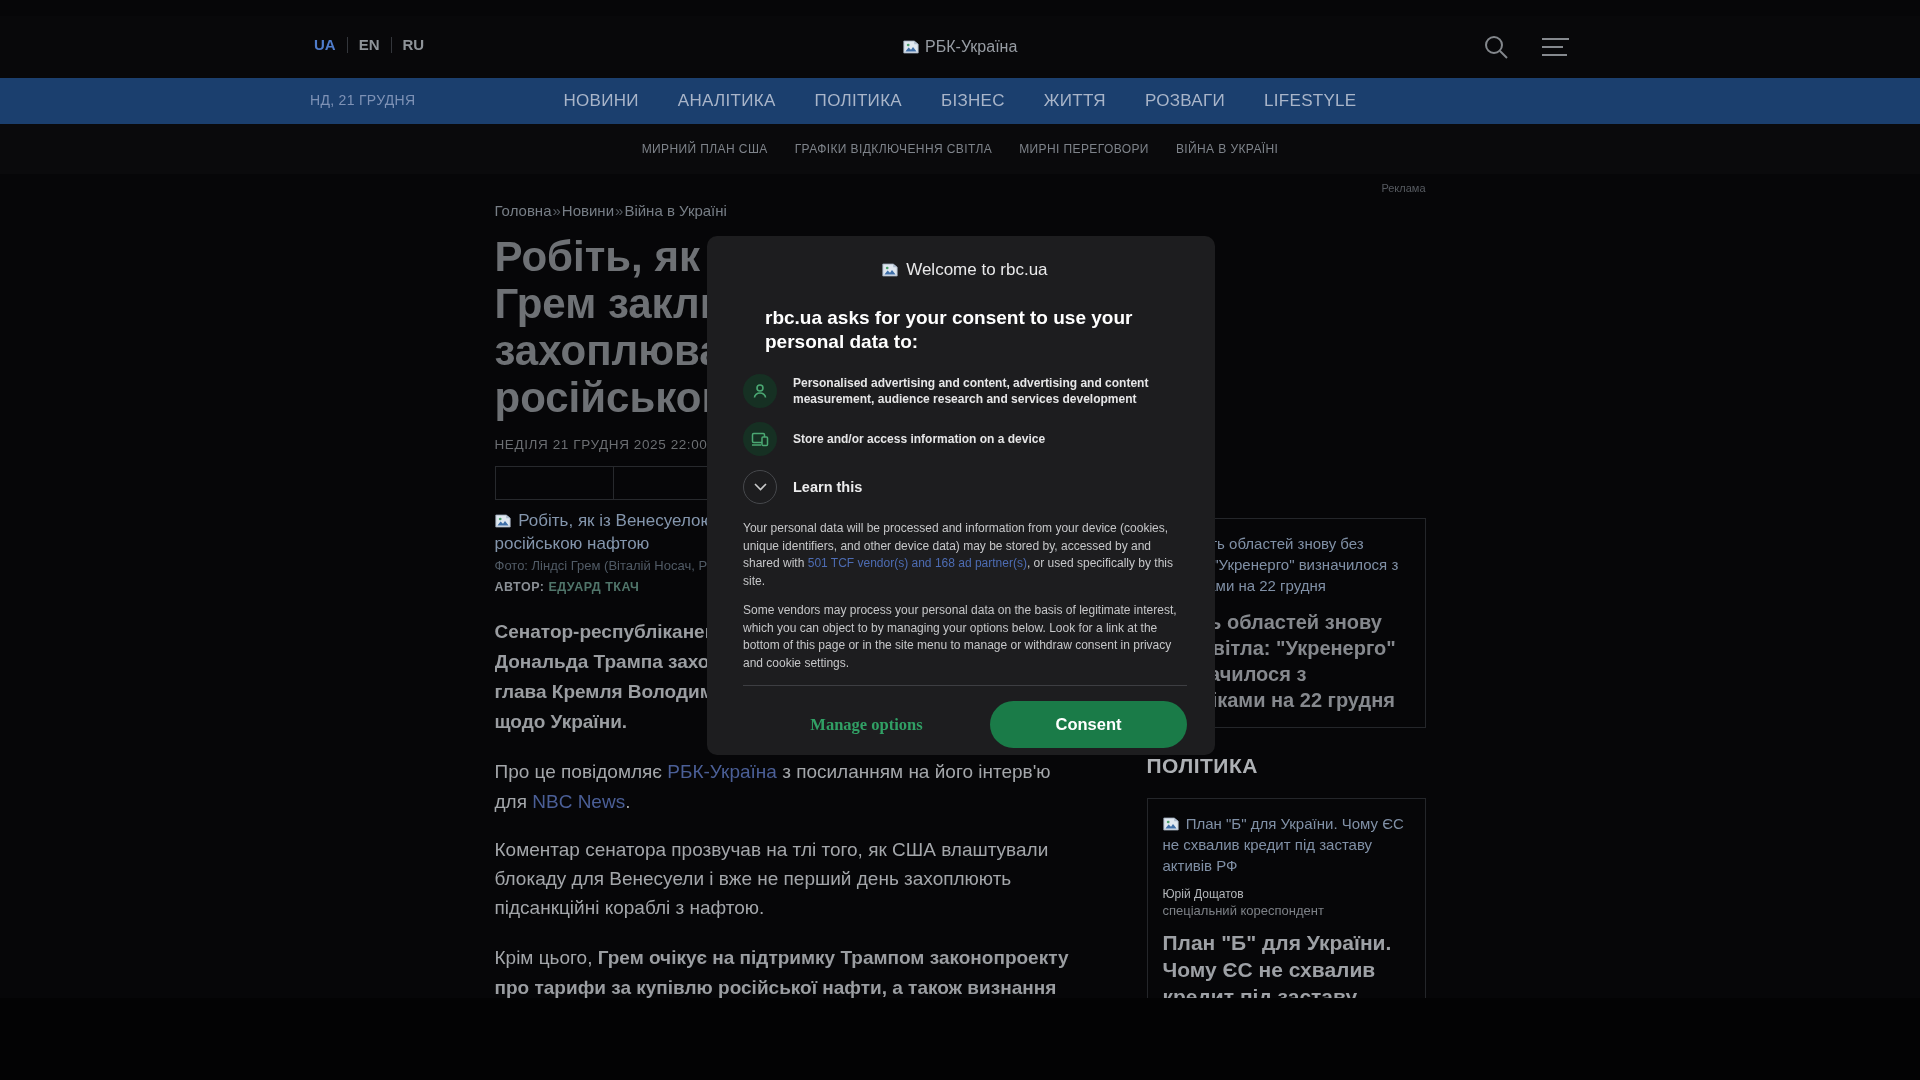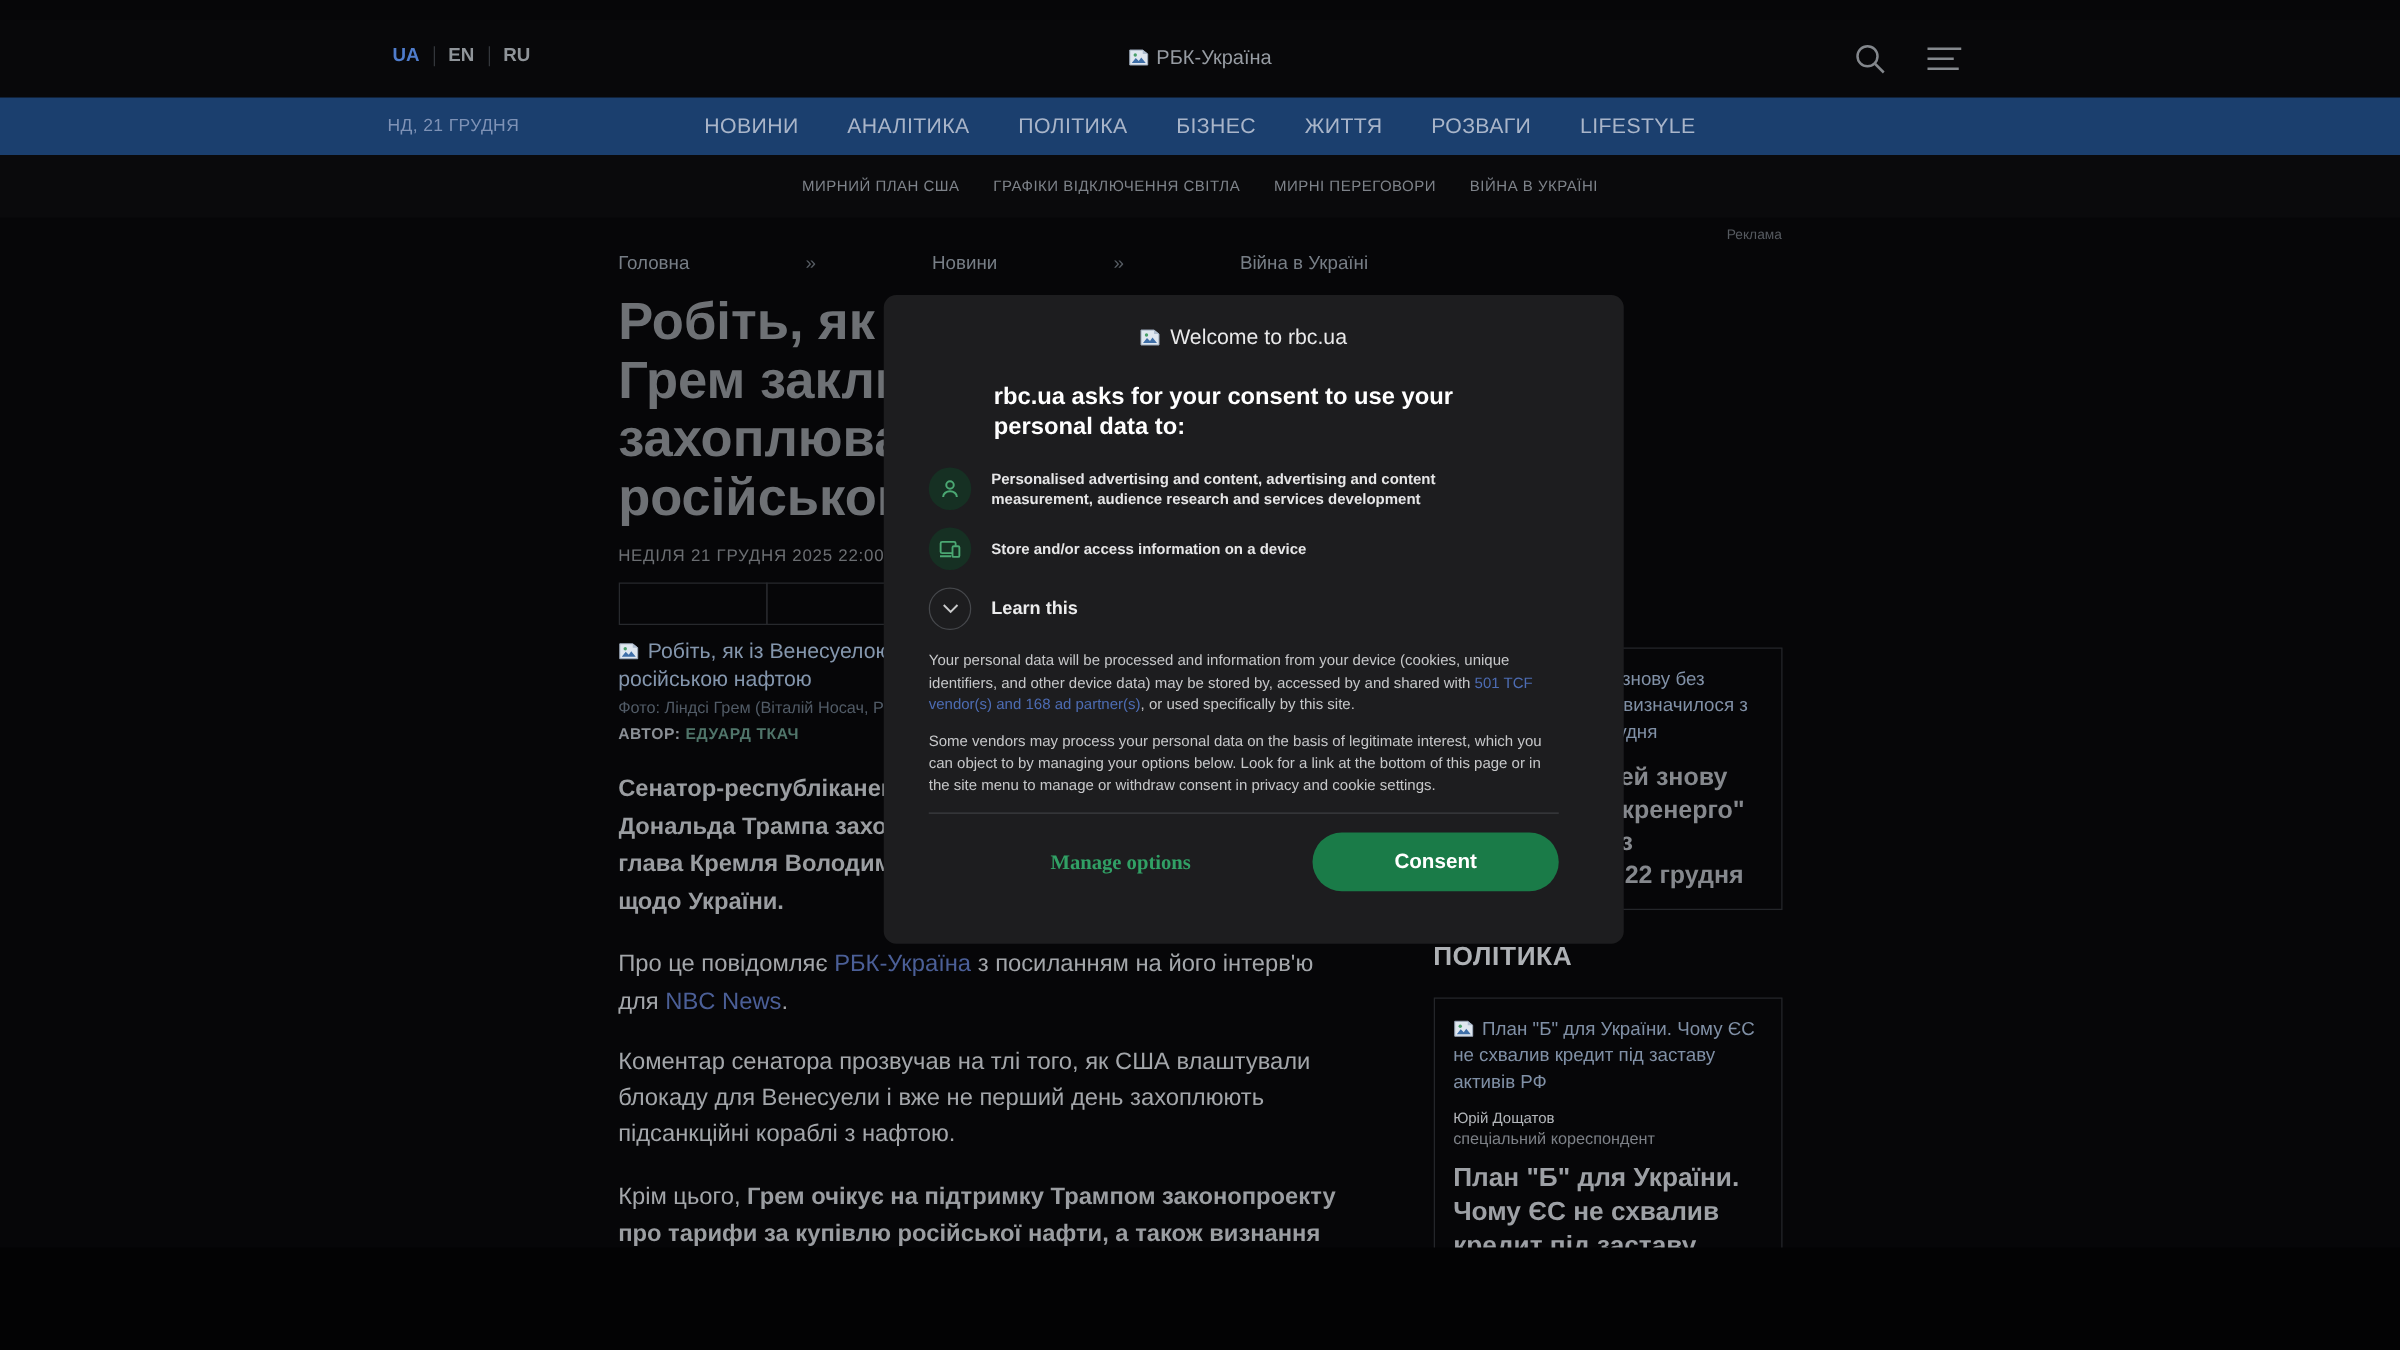--- a/index.html
+++ b/index.html
@@ -27,21 +27,21 @@
 
   
   .tagsbar { height:50px; background:#0a0a0c; display:flex; justify-content:center; align-items:center; gap:27px; }
   .tag-item { color:#7e838a; font-size:12px; letter-spacing:.4px; cursor:pointer; white-space:nowrap; }
 
   
   .main-wrapper { width:931px; margin:0 auto; position:relative; height:922px; }
   .ad-label { position:absolute; top:8px; right:0; color:#565a60; font-size:11px; }
 
   .article { width:600px; }
-  .breadcrumb { padding-top:28px; font-size:15px; color:#777e86; display:flex; gap:18px; align-items:center;justify-content:space-between; }
+  .breadcrumb { padding-top:28px; font-size:15px; color:#777e86; display:flex; gap:1px; align-items:center; }
   .crumb { color:#777e86; cursor:pointer; }
   .crumb-sep { color:#565c63; }
   .title { margin-top:14px; }
   .title-line { font-size:42px; line-height:47px; font-weight:bold; color:#6e7175; white-space:nowrap; }
   .art-date { margin-top:16px; color:#6b6e72; font-size:13.5px; letter-spacing:.6px; }
   .share-strip { margin-top:14px; display:flex; }
   .share-cell { width:119px; height:34px; border:1px solid #27292d; margin-right:-1px; cursor:pointer; }
 
   .figure { margin-top:9px; }
   .fig-alt1 { color:#8496ad; font-size:17px; line-height:23px; white-space:nowrap; overflow:hidden; width:600px; }
@@ -68,21 +68,21 @@
   .card1-headline { margin-top:13px; color:#85888d; font-size:20px; line-height:26px; font-weight:bold; cursor:pointer; }
   .section-header { margin:26px 0 20px 0; color:#aeb1b5; font-size:21px; font-weight:bold; letter-spacing:.5px; }
   .card-author-name { margin-top:11px; color:#b4b7bb; font-size:12px; font-weight:normal; }
   .card-author-role { margin-top:2px; color:#7d8187; font-size:13px; }
   .card2-headline { margin-top:11px; color:#9da0a5; font-size:21px; line-height:27px; font-weight:bold; cursor:pointer; }
 
   
   .bottom-band { position:absolute; left:0; top:998px; width:1920px; height:82px; background:#030304; z-index:40; }
 
   
-  .modal { position:absolute; left:707px; top:236px; width:592px; height:519px; background:#1d1d1f; border-radius:10px; z-index:100; padding:24px 52px 0 36px; }
+  .modal { position:absolute; left:707px; top:236px; width:508px; height:519px; background:#1d1d1f; border-radius:10px; z-index:100; padding:24px 28px 0 36px; }
   .welcome { text-align:center; color:#e9e9ea; font-size:17px; }
   .welcome .bimg { vertical-align:-2px; margin-right:3px; }
   .modal-heading { margin:26px auto 0 auto; max-width:400px; color:#ffffff; font-size:19px; line-height:24px; font-weight:bold; }
   .purposes { margin-top:20px; }
   .purpose { display:flex; align-items:center; gap:16px; margin-bottom:14px; }
   .p-icon { flex:0 0 34px; width:34px; height:34px; border-radius:50%; background:#163023; display:flex; align-items:center; justify-content:center; }
   .p-text { color:#e6e6e7; font-size:12px; line-height:16.5px; font-weight:bold; max-width:390px; }
   .learn-row { display:flex; align-items:center; gap:16px; margin-top:14px; cursor:pointer; }
   .learn-circle { width:34px; height:34px; border-radius:50%; border:1px solid #46484c; display:flex; align-items:center; justify-content:center; color:#c9cacb; font-size:13px; }
   .learn-label { color:#ececed; font-size:14.5px; font-weight:bold; }

